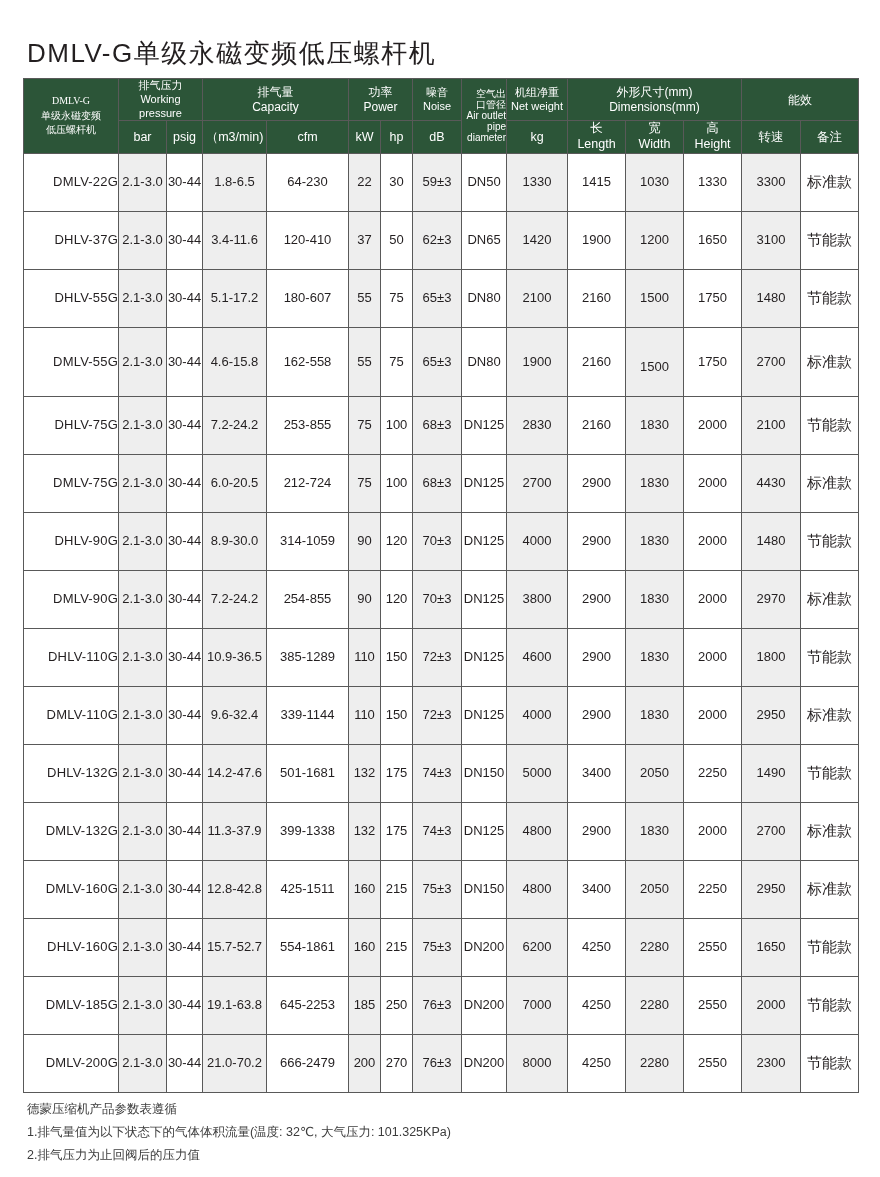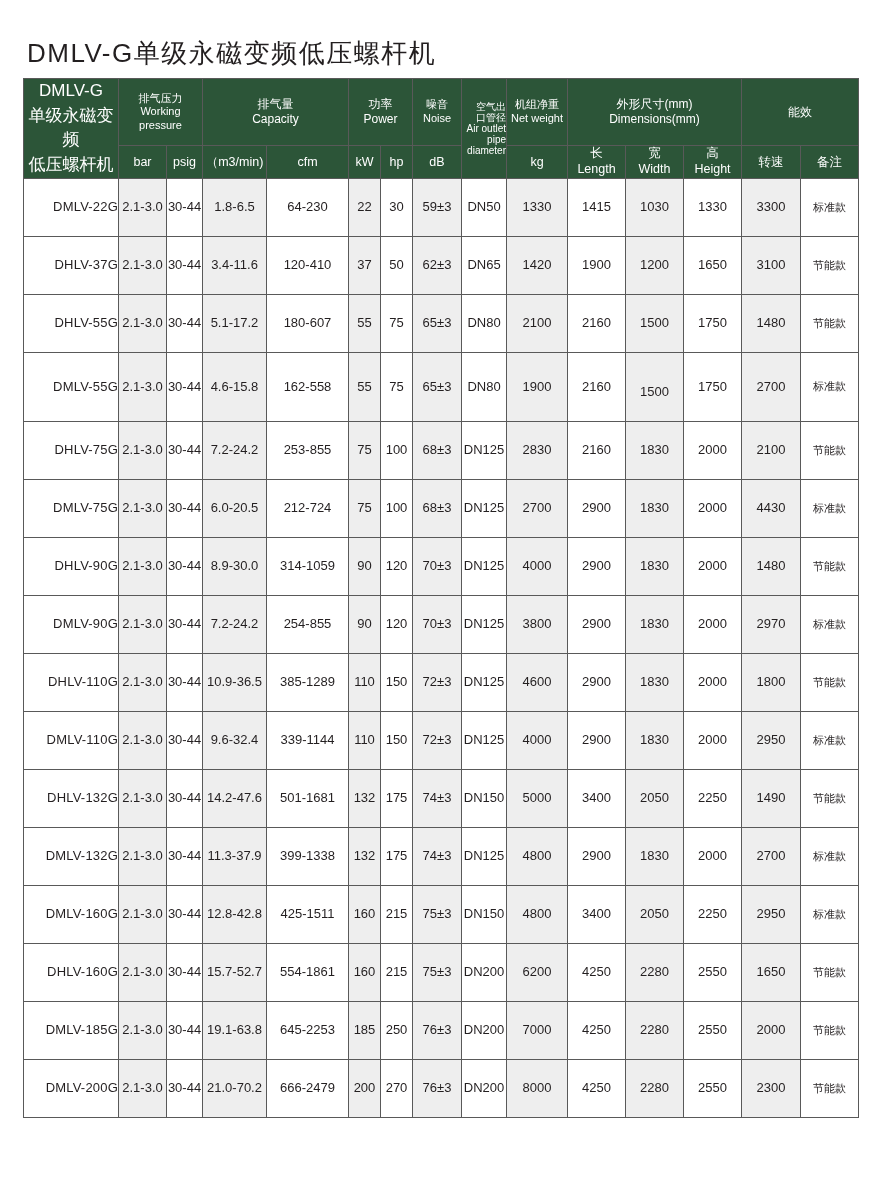--- a/index.html
+++ b/index.html
@@ -46,32 +46,32 @@
   thead th{
     background:#2c5538;
     color:#ffffff;
     border:1px solid #2c5538;
     font-weight:400;
     font-size:12px;
     padding:3px 1px;
   }
   thead th.small{font-size:11px;}
   thead th.tiny{font-size:10px;line-height:1.1;text-align:right;}
-  thead th.modelhead{font-size:17px;line-height:1.45;}
+  thead th.modelhead{font-size:10px;line-height:1.45;font-family:Liberation Serif, serif;}
   thead th.unit{font-size:12.5px;height:26px;}
   thead th.two{line-height:1.25;}
   tbody td{
     height:57px;
     background:#ffffff;
     font-size:13px;
     color:#231f20;
   }
   tbody td.shade{background:#eeeeee;}
   tbody td.model{font-size:13px;letter-spacing:0.2px;text-align:right;}
-  tbody td.cn{font-size:11px;}
+  tbody td.cn{font-size:15px;}
   tbody td.nudge{padding-top:11px;}
   .notes{
     position:absolute;
     left:27px;top:1098px;
     font-size:12.5px;
     color:#3c3c3c;
     line-height:1.85;
   }
   .notes div{white-space:nowrap;}
 </style>
@@ -439,14 +439,19 @@
             <td>4250</td>
             <td class="shade">2280</td>
             <td>2550</td>
             <td class="shade">2300</td>
             <td class="cn">节能款</td>
           </tr>
         </tbody>
     </table>
   </div>
 
+  <div class="notes">
+    <div>德蒙压缩机产品参数表遵循</div>
+    <div>1.排气量值为以下状态下的气体体积流量(温度: 32℃, 大气压力: 101.325KPa)</div>
+    <div>2.排气压力为止回阀后的压力值</div>
+  </div>
 
 </div>
 
 </body></html>

